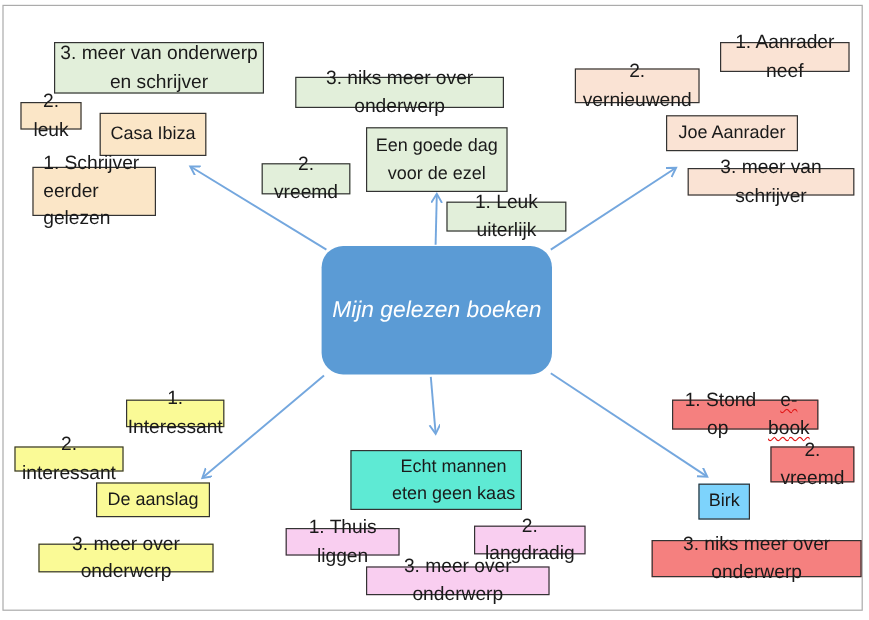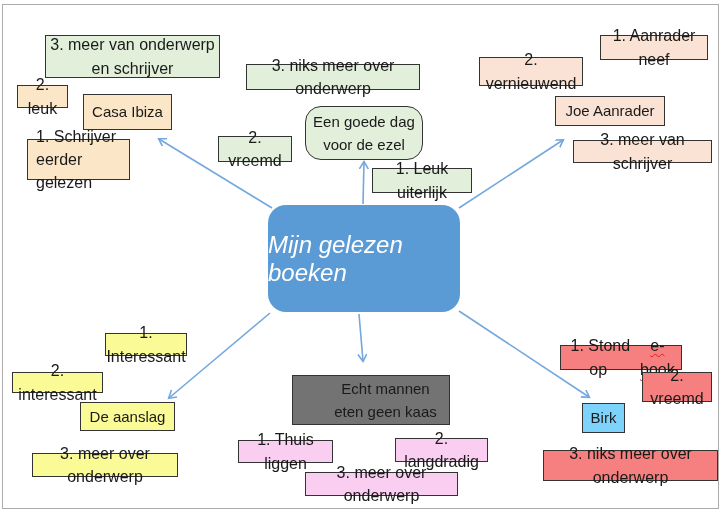--- a/index.html
+++ b/index.html
@@ -50,21 +50,21 @@
     padding-left: 8px;
   }
   #center-node {
     position: absolute;
     left: 268px; top: 205px;
     width: 192px; height: 107px;
     border-radius: 18px;
     display: flex;
     align-items: center;
     justify-content: center;
-    font-size: 24px;
+    font-size: 19px;
     font-style: italic;
   }
   .misspell {
     text-decoration: underline wavy #e31b1b;
     text-decoration-thickness: 1px;
     text-underline-offset: 2px;
   }
 </style>
 </head>
 <body>
@@ -90,39 +90,39 @@
   <div id="center-node" style="background-color: rgb(91, 155, 213);">
     <span style="color: rgb(255, 255, 255);">Mijn gelezen boeken</span>
   </div>
 
   <div class="box" style="left: 45px; top: 35px; width: 175px; height: 43px; background-color: rgb(226, 239, 218);">3. meer van onderwerp en schrijver</div>
   <div class="box" style="left: 17px; top: 85px; width: 51px; height: 23px; background-color: rgb(251, 230, 199);">2. leuk</div>
   <div class="box title" style="left: 83px; top: 94px; width: 89px; height: 36px; background-color: rgb(251, 230, 199);">Casa Ibiza</div>
   <div class="box left" style="left: 27px; top: 139px; width: 103px; height: 41px; background-color: rgb(251, 230, 199);">1. Schrijver eerder gelezen</div>
 
   <div class="box" style="left: 246px; top: 64px; width: 174px; height: 26px; background-color: rgb(226, 239, 218);">3. niks meer over onderwerp</div>
-  <div class="box title" style="left: 305px; top: 106px; width: 118px; height: 54px; background-color: rgb(226, 239, 218); border-radius: 16px;">Een goede dag voor de ezel</div>
+  <div class="box title" style="left: 305px; top: 106px; width: 118px; height: 54px; background-color: rgb(226, 239, 218);">Een goede dag voor de ezel</div>
   <div class="box" style="left: 218px; top: 136px; width: 74px; height: 26px; background-color: rgb(226, 239, 218);">2. vreemd</div>
   <div class="box" style="left: 372px; top: 168px; width: 100px; height: 25px; background-color: rgb(226, 239, 218);">1. Leuk uiterlijk</div>
 
   <div class="box" style="left: 600px; top: 35px; width: 108px; height: 25px; background-color: rgb(250, 227, 212);">1. Aanrader neef</div>
   <div class="box" style="left: 479px; top: 57px; width: 104px; height: 29px; background-color: rgb(250, 227, 212);">2. vernieuwend</div>
   <div class="box title" style="left: 555px; top: 96px; width: 110px; height: 30px; background-color: rgb(250, 227, 212);">Joe Aanrader</div>
   <div class="box" style="left: 573px; top: 140px; width: 139px; height: 23px; background-color: rgb(250, 227, 212);">3. meer van schrijver</div>
 
   <div class="box" style="left: 105px; top: 333px; width: 82px; height: 23px; background-color: rgb(250, 250, 150);">1. Interessant</div>
   <div class="box" style="left: 12px; top: 372px; width: 91px; height: 21px; background-color: rgb(250, 250, 150);">2.  interessant</div>
   <div class="box title" style="left: 80px; top: 402px; width: 95px; height: 29px; background-color: rgb(250, 250, 150);">De aanslag</div>
   <div class="box" style="left: 32px; top: 453px; width: 146px; height: 24px; background-color: rgb(250, 250, 150);">3. meer over onderwerp</div>
 
-  <div class="box title" style="left: 292px; top: 375px; width: 158px; height: 50px; background-color: #737373; padding-left: 32px;">Echt mannen eten geen kaas</div>
+  <div class="box title" style="left: 292px; top: 375px; width: 143px; height: 50px; background-color: #5eead4; padding-left: 32px;">Echt mannen eten geen kaas</div>
   <div class="box" style="left: 238px; top: 440px; width: 95px; height: 23px; background-color: rgb(249, 206, 240);">1. Thuis liggen</div>
   <div class="box" style="left: 395px; top: 438px; width: 93px; height: 24px; background-color: rgb(249, 206, 240); text-align: center;">2. langdradig</div>
   <div class="box" style="left: 305px; top: 472px; width: 153px; height: 24px; background-color: rgb(249, 206, 240);">3. meer over onderwerp</div>
 
-  <div class="box" style="left: 560px; top: 333px; width: 122px; height: 25px; background-color: rgb(245, 128, 127); margin-top: 12px;">
+  <div class="box" style="left: 560px; top: 333px; width: 122px; height: 25px; background-color: rgb(245, 128, 127);">
     <span>1. Stond op </span><span class="misspell">e-book</span>
   </div>
   <div class="box" style="left: 642px; top: 372px; width: 70px; height: 30px; background-color: rgb(245, 128, 127);">2. vreemd</div>
   <div class="box title" style="left: 582px; top: 403px; width: 43px; height: 30px; background-color: #7dd3fc;">Birk</div>
   <div class="box" style="left: 543px; top: 450px; width: 175px; height: 31px; background-color: rgb(245, 128, 127);">3. niks meer over onderwerp</div>
 
 </div>
 
 </body></html>

